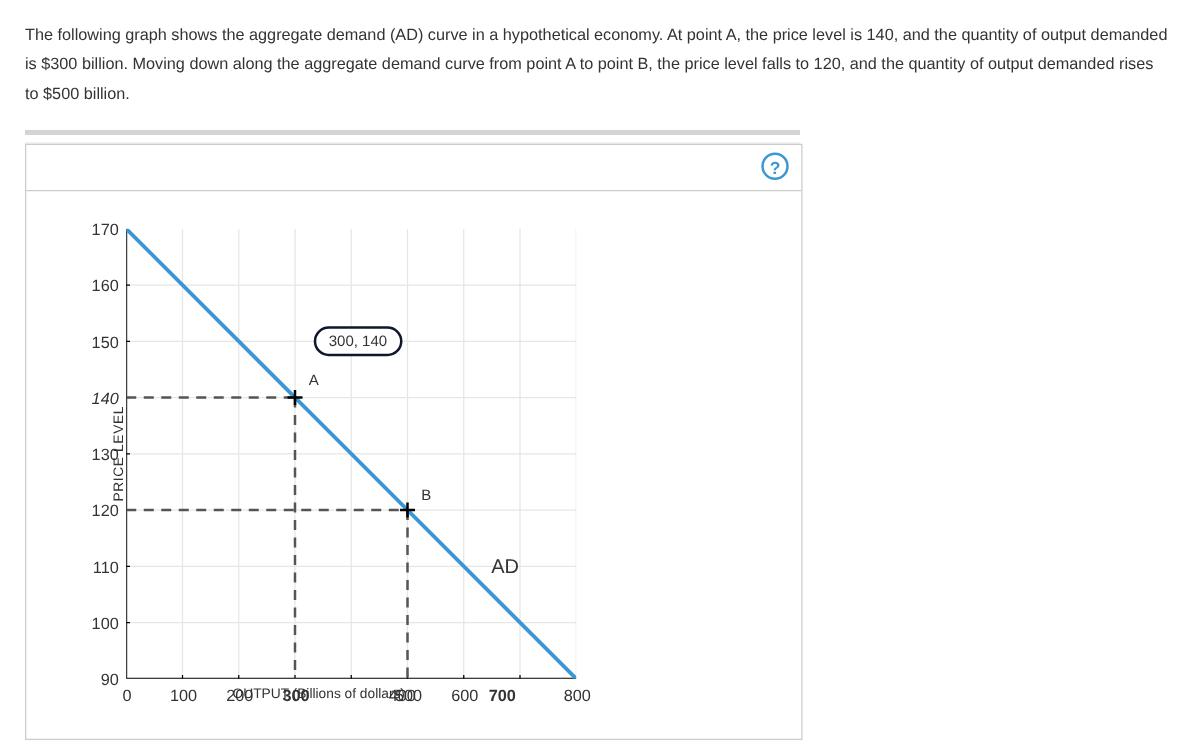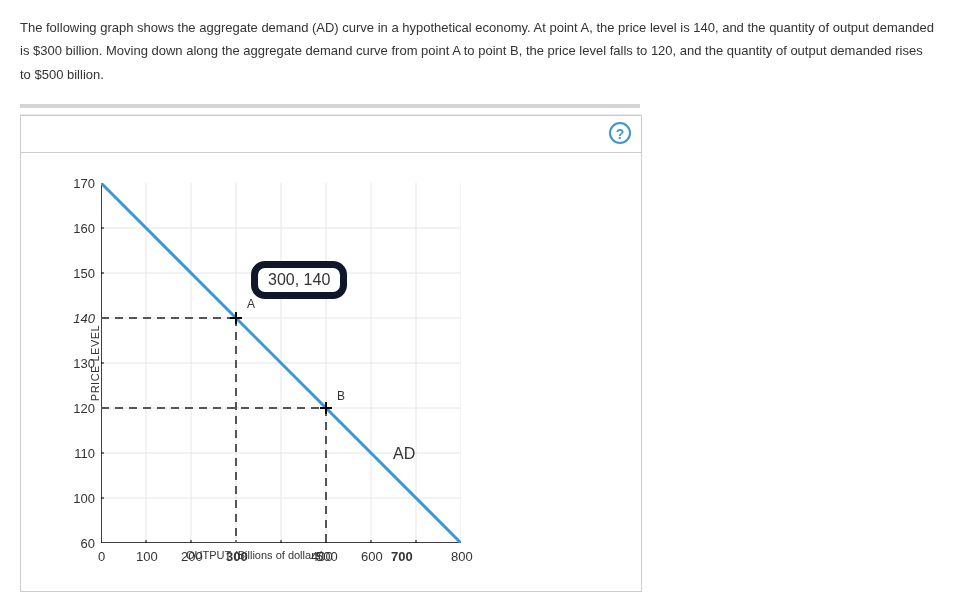--- a/index.html
+++ b/index.html
@@ -72,25 +72,25 @@
   .x-axis-label{
     text-align:center;
     font-size:11px;
     margin-top:6px;
     width:308px;
     margin-left:20px;
     color:#333;
   }
   .tooltip{
     position:absolute;
-    border:7px solid #0f172a;
+    border:2px solid #0f172a;
     border-radius:14px;
     background:#fff;
     padding:3px 10px;
-    font-size:16px;
+    font-size:12px;
     color:#333;
   }
   .point-label{
     position:absolute;
     font-size:12px;
     color:#333;
   }
   .series-label{
     position:absolute;
     font-size:16px;
@@ -194,21 +194,21 @@
       <div class="series-label" style="left:292px; top:262px;">AD</div>
 
       <div class="tick-label" style="right:366px; top:-7px;">170</div>
       <div class="tick-label" style="right:366px; top:38px;">160</div>
       <div class="tick-label" style="right:366px; top:83px;">150</div>
       <div class="tick-label" style="right:366px; top:128px;font-style:italic;">140</div>
       <div class="tick-label" style="right:366px; top:173px;text-align:right;">130</div>
       <div class="tick-label" style="right:366px; top:218px;">120</div>
       <div class="tick-label" style="right:366px; top:263px;">110</div>
       <div class="tick-label" style="right:366px; top:308px;">100</div>
-      <div class="tick-label" style="right:366px; top:353px;">60</div>
+      <div class="tick-label" style="right:366px; top:353px;">90</div>
 
       <div class="tick-label" style="left:-3px; top:366px;">0</div>
       <div class="tick-label" style="left:35px; top:366px;">100</div>
       <div class="tick-label" style="left:80px; top:366px;">200</div>
       <div class="tick-label" style="left:125px; top:366px;font-weight:bold;">300</div>
       <div class="tick-label" style="left:170px; top:366px;padding-left:40px;">400</div>
       <div class="tick-label" style="left:215px; top:366px;">500</div>
       <div class="tick-label" style="left:260px; top:366px;">600</div>
       <div class="tick-label" style="left:290px; top:366px;font-weight:bold;">700</div>
       <div class="tick-label" style="left:350px; top:366px;">800</div>

